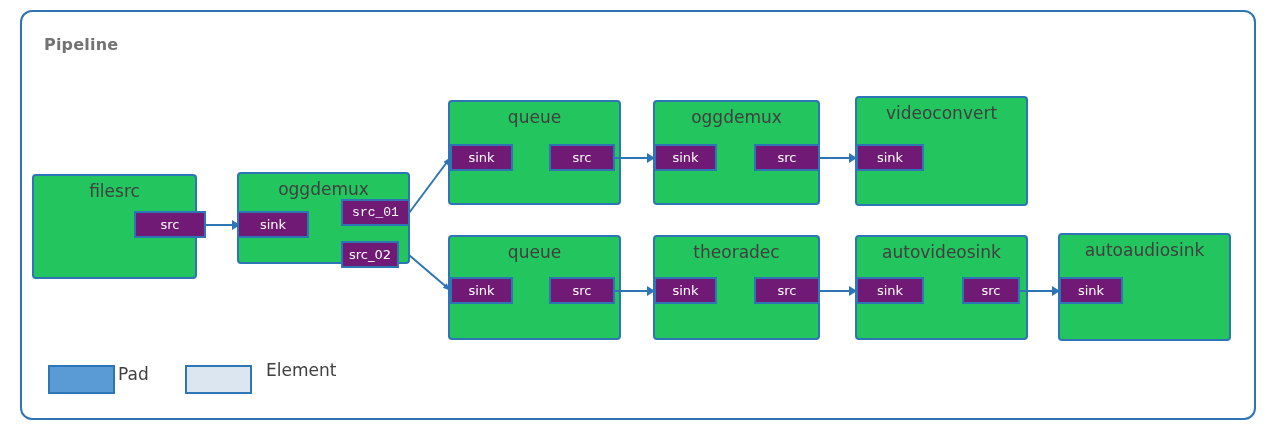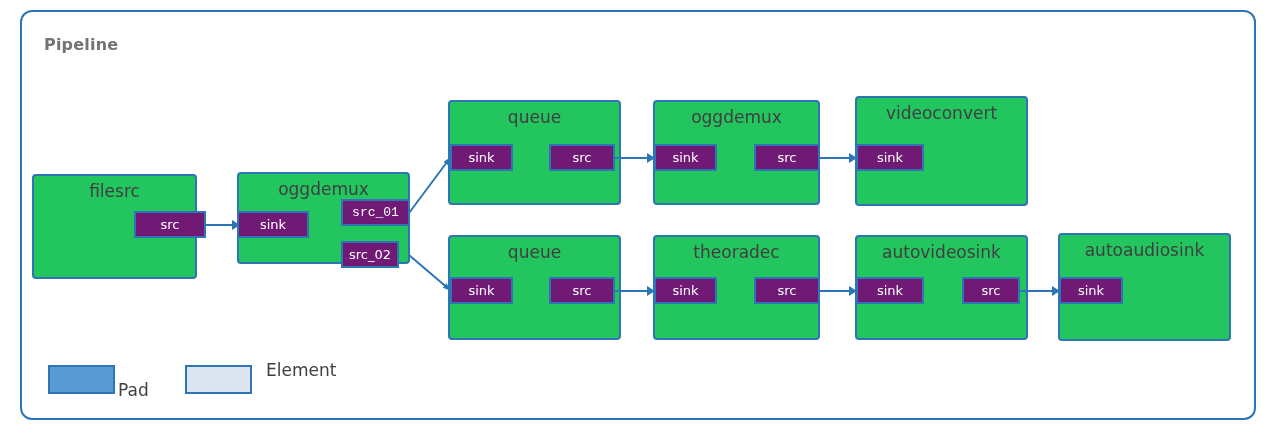--- a/index.html
+++ b/index.html
@@ -230,18 +230,18 @@
   </div>
 
   <div class="element" style="left:1058px; top:233px; width:173px; height:108px;">
     <div class="element-label">autoaudiosink</div>
   </div>
   <div class="pad" style="left:1059px; top:277px; width:64px; height:27px;">
     <span>sink</span>
   </div>
 
   <div class="legend-swatch pad-swatch" style="left:48px; top:365px; width:67px; height:29px;"></div>
-  <div class="legend-text" style="left:118px; top:380px;">Pad</div>
+  <div class="legend-text" style="left:118px; top:364px;">Pad</div>
 
   <div class="legend-swatch element-swatch" style="left:185px; top:365px; width:67px; height:29px;"></div>
   <div class="legend-text" style="left:266px; top:360px;">Element</div>
 
 </div>
 
 </body></html>

